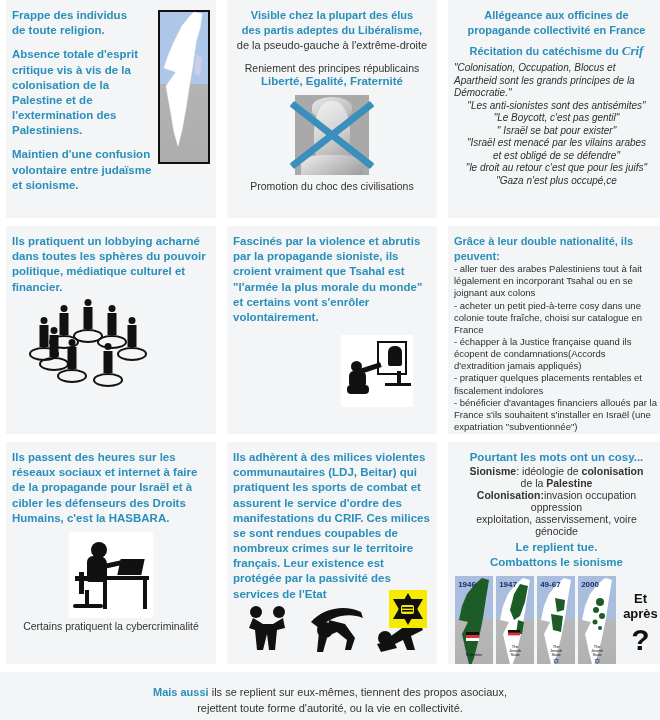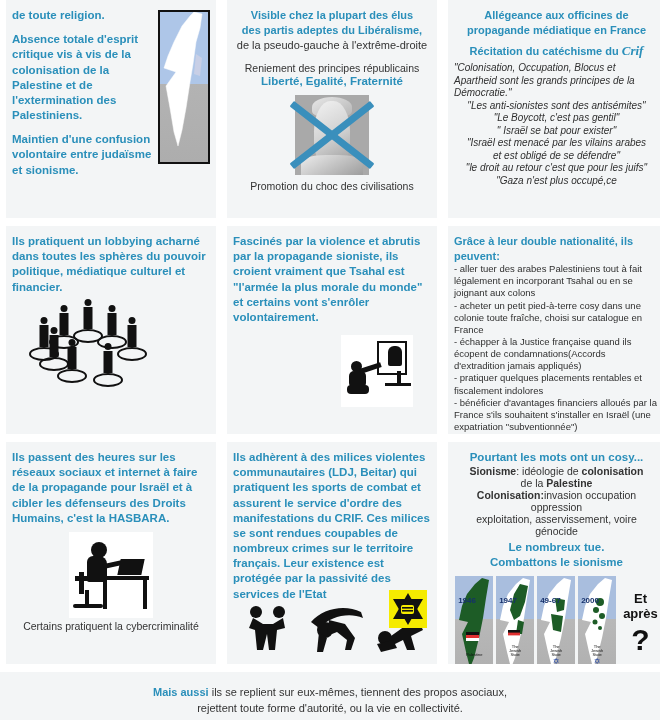--- a/index.html
+++ b/index.html
@@ -118,21 +118,21 @@
   .tri.dn{border-top:26px solid #111;left:4px;top:9px;}
 
   
   .mapstrip{display:flex;align-items:center;justify-content:center;gap:3px;margin-top:5px;}
   .mini{
     width:38px;height:96px;position:relative;
     background:linear-gradient(180deg,#a9bede 0%,#a9bede 45%,#b8b8b8 45%,#b0b0b0 100%);
     overflow:hidden;
   }
   .mini .yr{
-    position:absolute;top:20px;left:3px;font-size:8px;font-weight:bold;color:#15306b;z-index:3;
+    position:absolute;top:4px;left:3px;font-size:8px;font-weight:bold;color:#15306b;z-index:3;
   }
   .mini .lbl{
     position:absolute;bottom:14px;left:50%;transform:translateX(-50%);
     font-size:4px;color:#111;text-align:center;line-height:1.05;z-index:3;
   }
   .mini .sod{
     position:absolute;bottom:6px;left:50%;transform:translateX(-50%);
     font-size:8px;color:#1b3f9e;z-index:3;
   }
   .etapres{
@@ -156,20 +156,21 @@
   .spacer{height:9px;}
 </style>
 </head>
 <body>
 
 <div class="grid">
 
   <div class="panel">
     <div class="p1">
       <div class="txt">
+        <div class="hdr">Frappe des individus</div>
         <div class="hdr">de toute religion.</div>
         <div class="spacer"></div>
         <div class="hdr">Absence totale d'esprit critique vis à vis de la colonisation de la Palestine et de l'extermination des Palestiniens.</div>
         <div class="spacer"></div>
         <div class="hdr">Maintien d'une confusion volontaire entre judaïsme et sionisme.</div>
       </div>
       <div class="map1">
         <svg width="44" height="146" viewBox="0 0 44 146" style="position:absolute;left:0;top:0;">
           <polygon points="34,0 42,2 40,16 36,30 33,52 30,70 26,96 22,118 18,134 14,120 10,96 6,74 16,60 4,56 8,44 14,30 22,14 30,4" fill="#ffffff" stroke="#ffffff" stroke-width="0.5"></polygon>
           <path d="M36,42 L42,46 L40,64 L34,62 Z" fill="#c8cfe6"></path>
@@ -190,21 +191,21 @@
       <div class="head"></div>
       <div class="shoulder"></div>
       <div class="bar b1"></div>
       <div class="bar b2"></div>
     </div>
     <div class="cap">Promotion du choc des civilisations</div>
   </div>
 
   <div class="panel">
     <div class="hdr c sm">Allégeance aux officines de</div>
-    <div class="hdr c sm">propagande médiatique en France</div>
+    <div class="hdr c sm">propagande collectivité en France</div>
     <div style="height:5px"></div>
     <div class="hdr c sm">
       <span>Récitation du catéchisme du </span><span class="ital" style="font-family:'Liberation Serif',serif;font-size:13px;">Crif</span>
     </div>
     <div style="height:3px"></div>
     <div class="quote" style="text-align:left">"Colonisation, Occupation, Blocus et</div>
     <div class="quote" style="text-align:left">Apartheid sont les grands principes de la</div>
     <div class="quote" style="text-align:left">Démocratie."</div>
     <div class="quote">"Les anti-sionistes sont des antisémites"</div>
     <div class="quote">"Le Boycott, c'est pas gentil"</div>
@@ -343,21 +344,21 @@
     <div class="cap" style="font-size:10.5px">
       <b>Sionisme</b><span>: idéologie de </span><b>colonisation</b>
     </div>
     <div class="cap" style="font-size:10.5px">
       <span>de la </span><b>Palestine</b>
     </div>
     <div class="cap" style="font-size:10.5px">
       <b>Colonisation:</b><span>invasion occupation oppression</span>
     </div>
     <div class="cap" style="font-size:10.5px">exploitation, asservissement, voire génocide</div>
-    <div class="hdr c" style="margin-top:3px">Le nombreux tue.</div>
+    <div class="hdr c" style="margin-top:3px">Le replient tue.</div>
     <div class="hdr c">Combattons le sionisme</div>
 
     <div class="mapstrip">
       <div class="mini">
         <span class="yr">1946</span>
         <svg width="38" height="96" viewBox="0 0 38 96" style="position:absolute;left:0;top:0;">
           <polygon points="27,2 34,4 31,22 28,42 24,62 19,82 15,92 11,76 7,58 13,46 4,44 7,30 12,18 20,8" fill="#1d5c26"></polygon>
           <rect x="11" y="56" width="13" height="9" fill="#e03030"></rect>
           <rect x="11" y="56" width="13" height="3" fill="#111"></rect>
           <rect x="11" y="62" width="13" height="3" fill="#fff"></rect>

